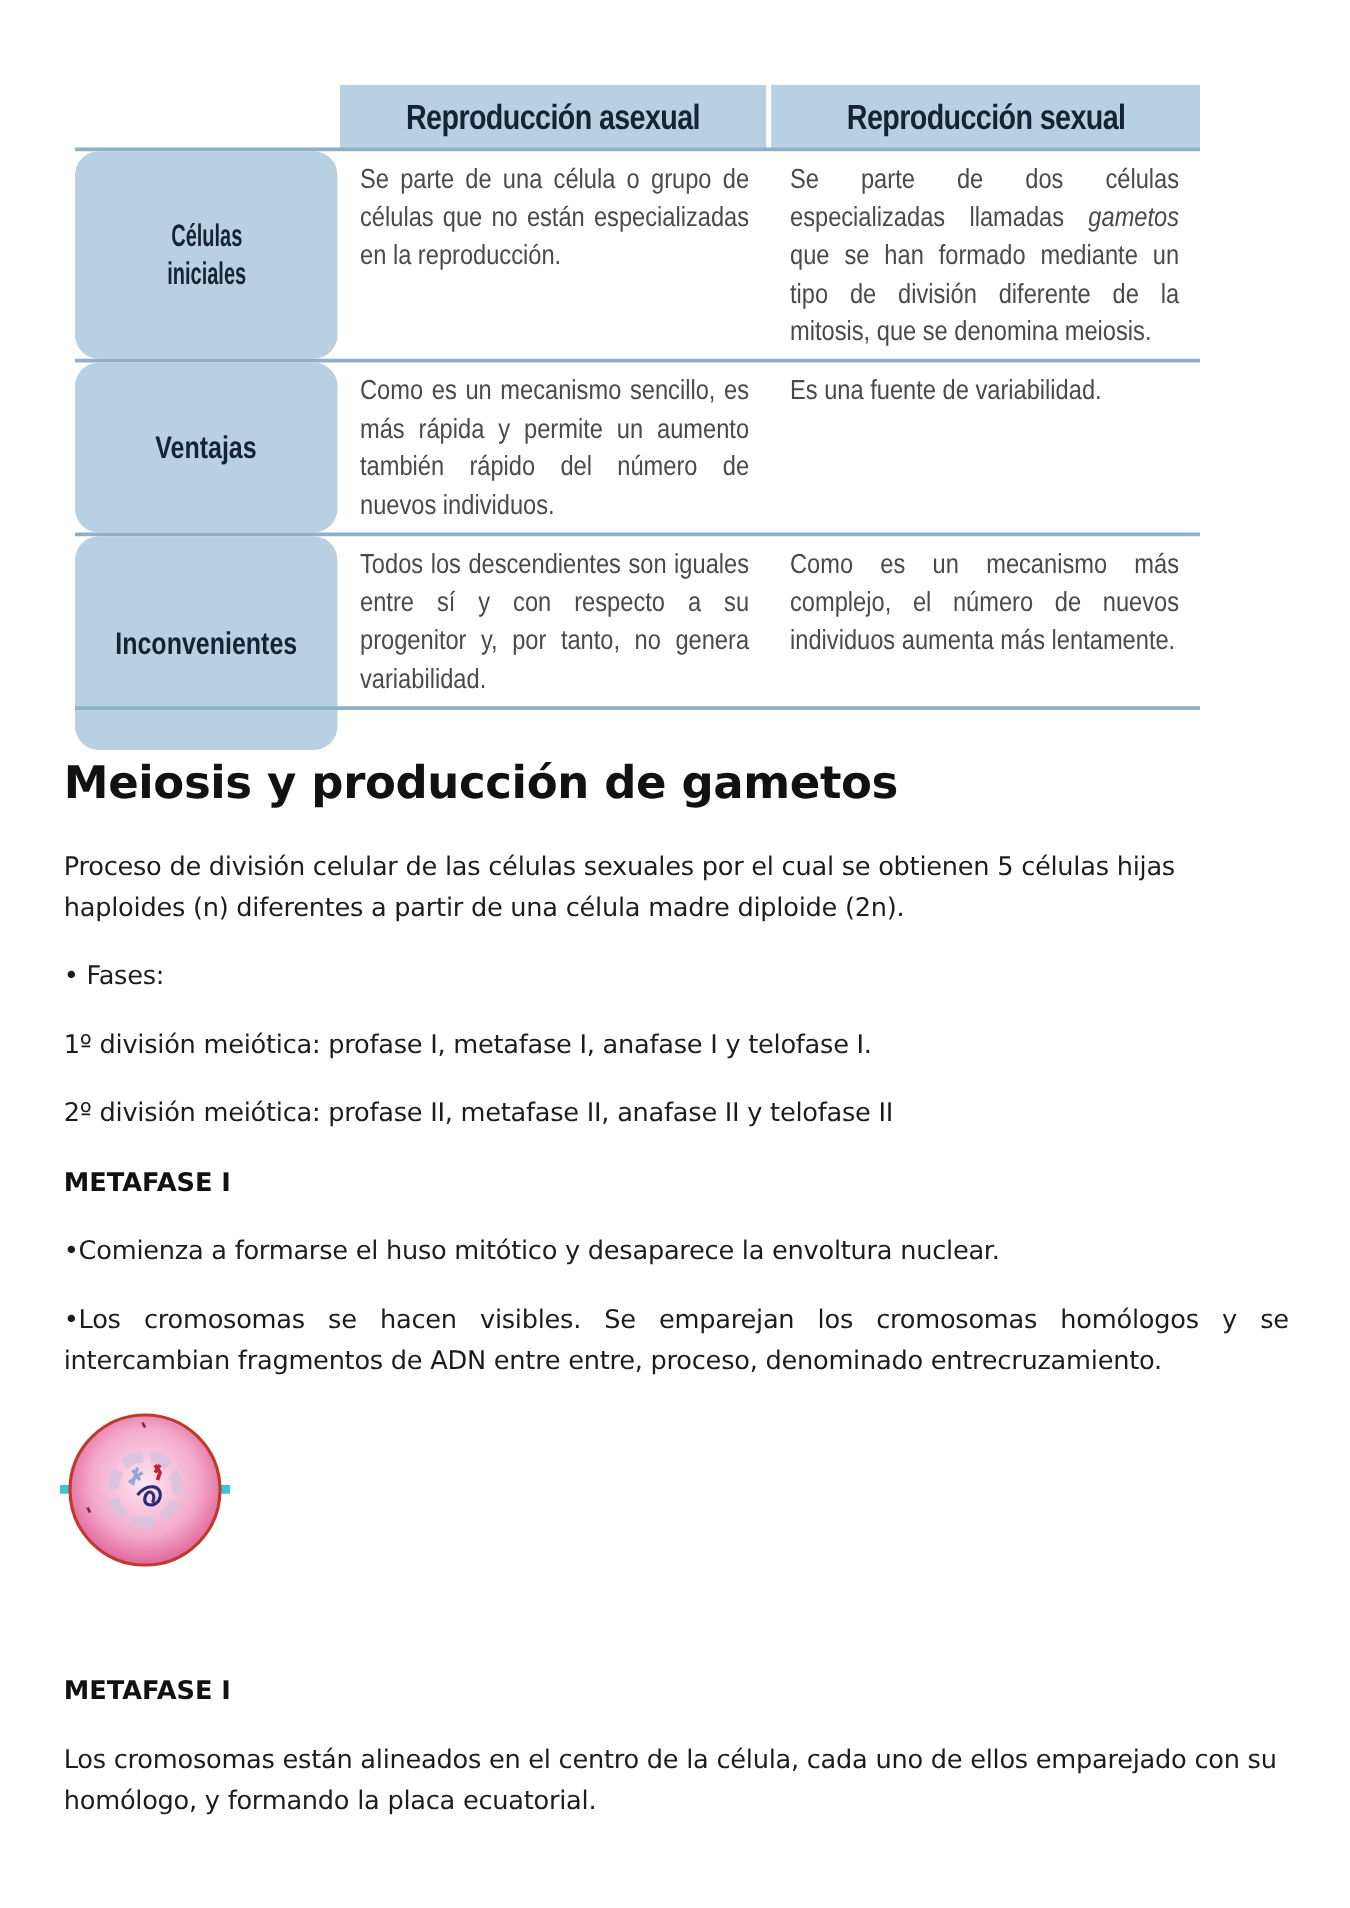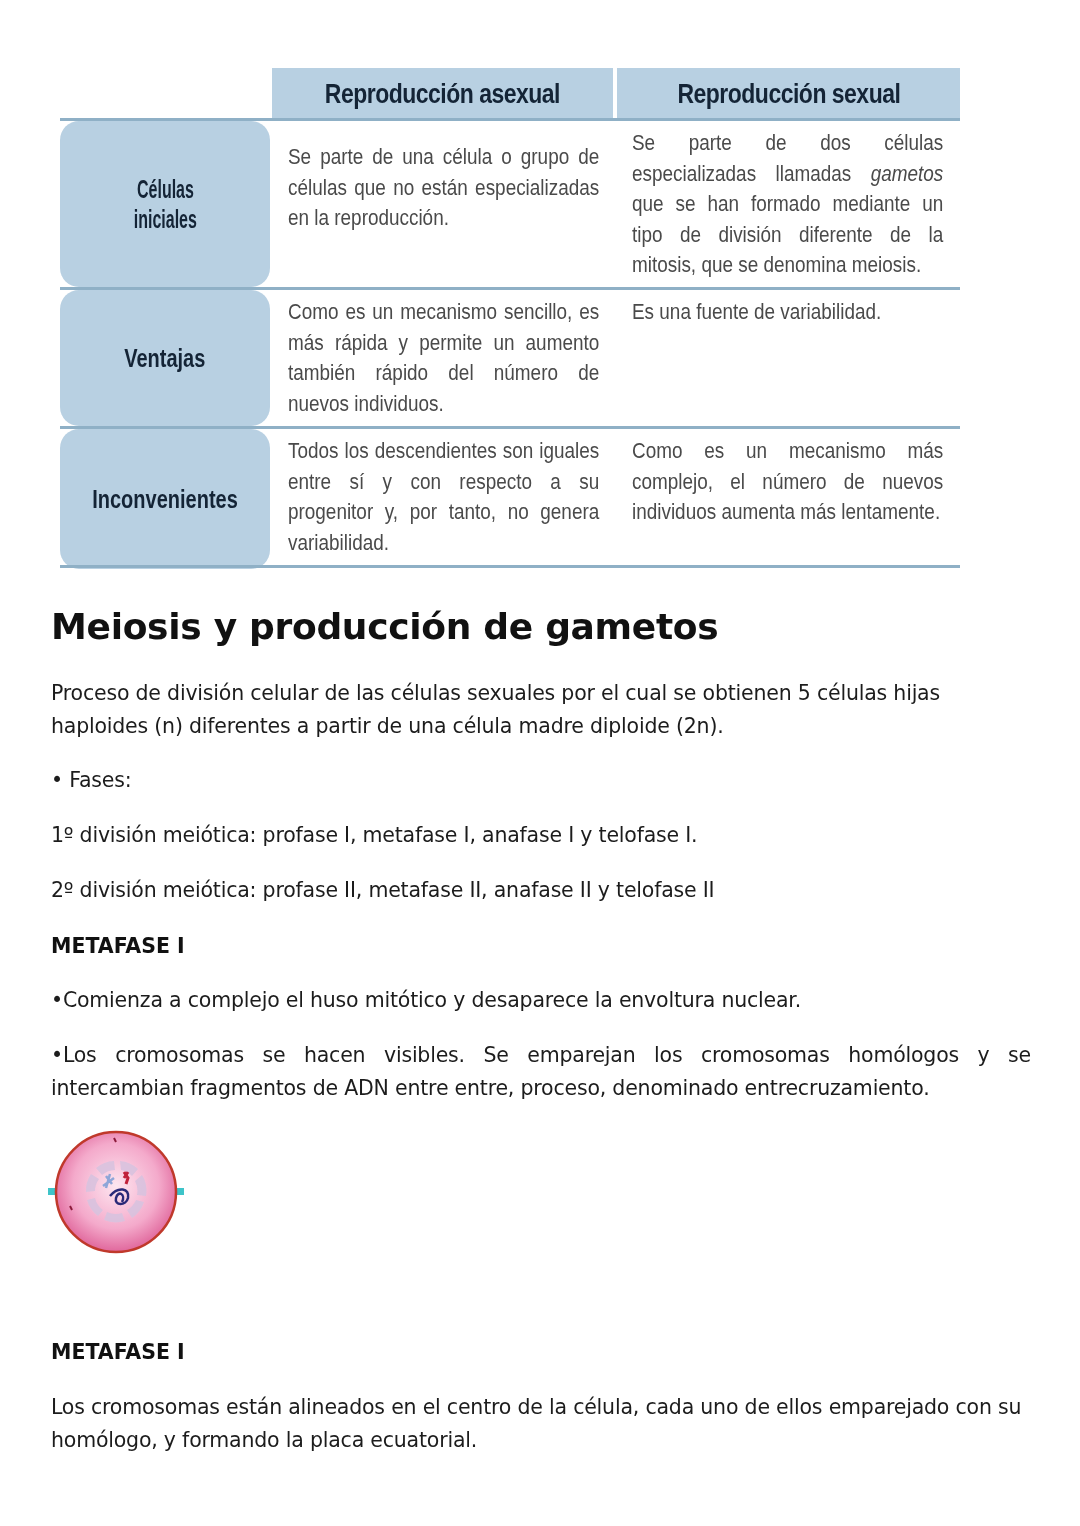--- a/index.html
+++ b/index.html
@@ -133,42 +133,42 @@
   </div>
 
   <div class="row-line" style="top:50px;"></div>
 
   <div class="row-label" style="top:53px;height:166px;">
     <span>
       <span>Células</span><br>
       <span>iniciales</span>
     </span>
   </div>
-  <div class="cell asexual" style="top:60px;margin-top:14px;">
+  <div class="cell asexual" style="top:60px;">
     <span class="txt">Se parte de una célula o grupo de células que no están especializadas en la reproducción.</span>
   </div>
   <div class="cell sexual" style="top:60px;">
     <span class="txt"><span>Se parte de dos células especializadas llamadas </span><em>gametos</em><span> que se han formado mediante un tipo de división diferente de la mitosis, que se denomina meiosis.</span></span>
   </div>
 
   <div class="row-line" style="top:219px;"></div>
 
   <div class="row-label" style="top:222px;height:136px;">
     <span>Ventajas</span>
   </div>
   <div class="cell asexual" style="top:229px;">
     <span class="txt">Como es un mecanismo sencillo, es más rápida y permite un aumento también rápido del número de nuevos individuos.</span>
   </div>
   <div class="cell sexual" style="top:229px;">
     <span class="txt">Es una fuente de variabilidad.</span>
   </div>
 
   <div class="row-line" style="top:358px;"></div>
 
-  <div class="row-label" style="top:361px;height:140px;">
+  <div class="row-label" style="top:361px;height:171px;">
     <span>Inconvenientes</span>
   </div>
   <div class="cell sexual" style="top:368px;">
     <span class="txt">Como es un mecanismo más complejo, el número de nuevos individuos aumenta más lentamente.</span>
   </div>
   <div class="cell asexual" style="top:368px;">
     <span class="txt">Todos los descendientes son iguales entre sí y con respecto a su progenitor y, por tanto, no genera variabilidad.</span>
   </div>
 
   <div class="row-line" style="top:497px;"></div>
@@ -179,21 +179,21 @@
 <div class="doc p" style="top:677px;">Proceso de división celular de las células sexuales por el cual se obtienen 5 células hijas haploides (n) diferentes a partir de una célula madre diploide (2n).</div>
 
 <div class="doc p" style="top:764px;">• Fases:</div>
 
 <div class="doc p" style="top:819px;">1º división meiótica: profase I, metafase I, anafase I y telofase I.</div>
 
 <div class="doc p" style="top:874px;">2º división meiótica: profase II, metafase II, anafase II y telofase II</div>
 
 <div class="doc h3" style="top:934px;">METAFASE I</div>
 
-<div class="doc p" style="top:984px;">•Comienza a complejo el huso mitótico y desaparece la envoltura nuclear.</div>
+<div class="doc p" style="top:984px;">•Comienza a formarse el huso mitótico y desaparece la envoltura nuclear.</div>
 
 <div class="doc p justify" style="top:1039px;">•Los cromosomas se hacen visibles. Se emparejan los cromosomas homólogos y se intercambian fragmentos de ADN entre entre, proceso, denominado entrecruzamiento.</div>
 
 <div class="cell-figure">
   <svg width="136" height="130" viewBox="0 0 136 130">
     <defs>
       <radialGradient id="cytoplasm" cx="50%" cy="45%" r="55%">
         <stop offset="0%" stop-color="#fde6f0"></stop>
         <stop offset="65%" stop-color="#f4aacb"></stop>
         <stop offset="100%" stop-color="#e0679c"></stop>

